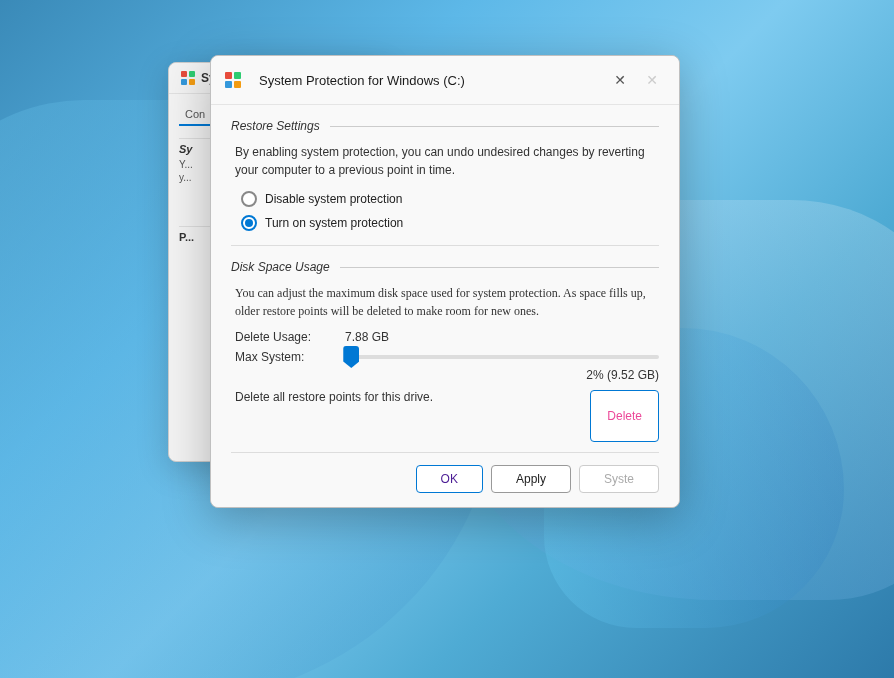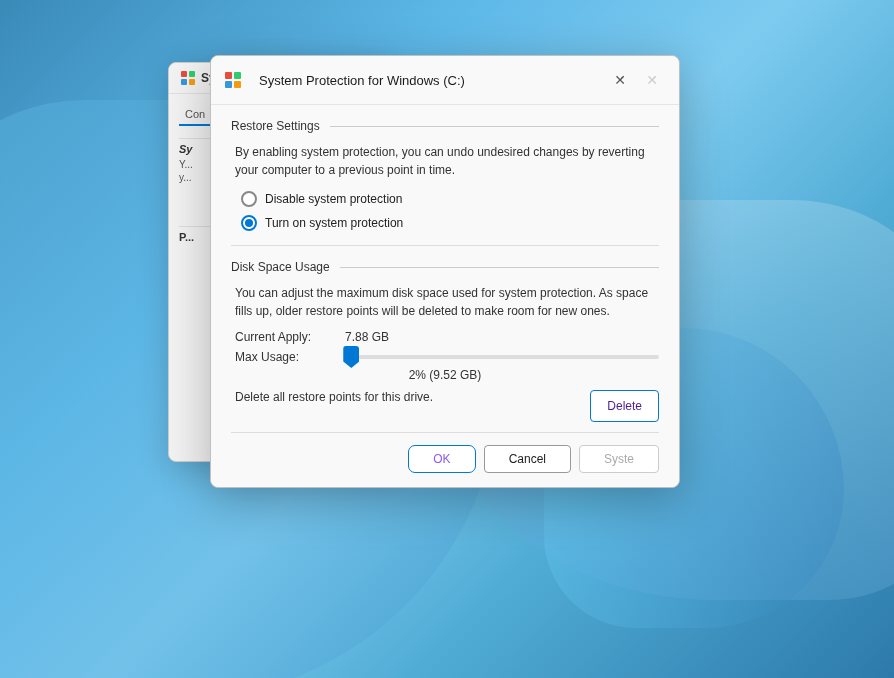--- a/index.html
+++ b/index.html
@@ -162,20 +162,21 @@
     .dialog-content {
       padding: 0 20px 0 20px;
     }
 
     
     .section-header {
       display: flex;
       align-items: center;
       margin: 14px 0 10px 0;
       gap: 10px;
+      font-style: italic;
     }
     .section-header-text {
       font-size: 12px;
       color: #333;
       white-space: nowrap;
     }
     .section-line {
       flex: 1;
       height: 1px;
       background: #ccc;
@@ -235,20 +236,21 @@
       margin: 8px 0;
     }
 
     
     .disk-desc {
       font-size: 12px;
       color: #333;
       line-height: 1.5;
       margin-left: 4px;
       margin-bottom: 10px;
+      font-family: Liberation Serif, serif;
     }
 
     .usage-row {
       display: flex;
       align-items: center;
       gap: 10px;
       margin: 6px 0 6px 4px;
     }
     .usage-label {
       font-size: 12px;
@@ -304,26 +306,26 @@
       display: flex;
       align-items: flex-start;
       justify-content: space-between;
       margin: 8px 0 6px 4px;
     }
     .delete-text {
       font-size: 12px;
       color: #333;
     }
     .delete-btn {
-      padding: 8px 16px;
+      padding: 18px 16px;
       background: white;
       border: 1px solid #0078d4;
       border-radius: 4px;
       font-size: 12px;
-      color: #4c1d95;
+      color: #ec4899;
       cursor: pointer;
     }
 
     
     .bottom-divider {
       height: 1px;
       background: #ddd;
       margin: 10px 0 0 0;
     }
 
@@ -340,22 +342,21 @@
       padding: 6px 24px;
       font-size: 12px;
       border-radius: 4px;
       cursor: pointer;
       border: 1px solid #999;
       background: white;
       color: #222;
     }
     .btn.primary {
       border-color: #0078d4;
-      color: #8b5cf6;
-      border-radius: 7px;
+      color: #4c1d95;
     }
     .btn.disabled {
       color: #aaa;
       border-color: #ccc;
       cursor: default;
     }
   </style>
 </head>
 <body>
 
@@ -433,41 +434,41 @@
     <div class="divider"></div>
 
     <div class="section-header">
       <span class="section-header-text">Disk Space Usage</span>
       <div class="section-line"></div>
     </div>
 
     <p class="disk-desc">You can adjust the maximum disk space used for system protection. As space fills up, older restore points will be deleted to make room for new ones.</p>
 
     <div class="usage-row">
-      <span class="usage-label">Current Apply:</span>
+      <span class="usage-label">Delete Usage:</span>
       <span class="usage-value">7.88 GB</span>
     </div>
 
     <div class="slider-container">
-      <span class="slider-label">Max Usage:</span>
+      <span class="slider-label">Max System:</span>
       <div class="slider-track">
         <div class="slider-fill"></div>
         <div class="slider-thumb"></div>
       </div>
     </div>
 
-    <div style="text-align:center;font-size:12px;color:#333;margin: 2px 0 8px 0;">2% (9.52 GB)</div>
+    <div style="text-align:right;font-size:12px;color:#333;margin: 2px 0 8px 0;">2% (9.52 GB)</div>
 
     <div class="delete-section">
       <span class="delete-text">Delete all restore points for this drive.</span>
       <button class="delete-btn">Delete</button>
     </div>
 
     <div class="bottom-divider"></div>
   </div>
 
   <div class="bottom-buttons">
     <button class="btn primary">OK</button>
-    <button class="btn">Cancel</button>
+    <button class="btn">Apply</button>
     <button class="btn disabled">Syste</button>
   </div>
 
 </div>
 
 </body></html>

